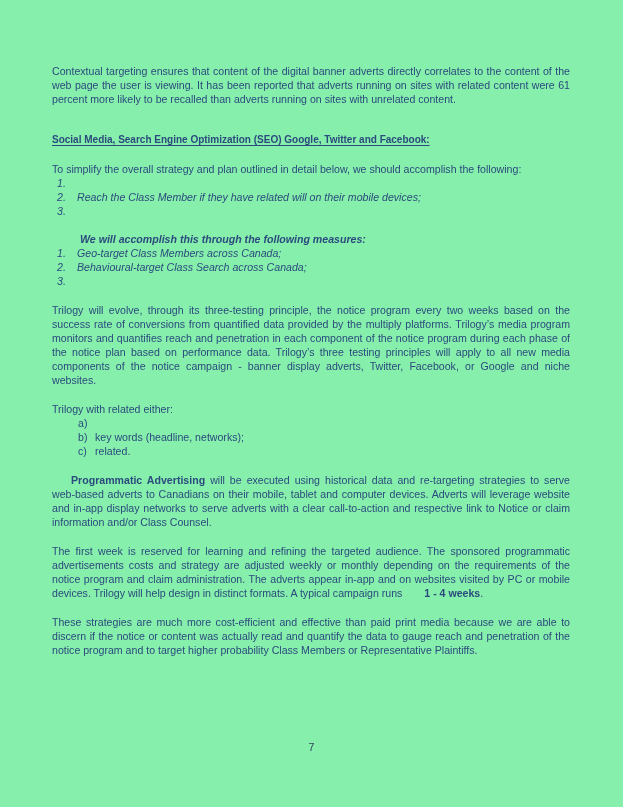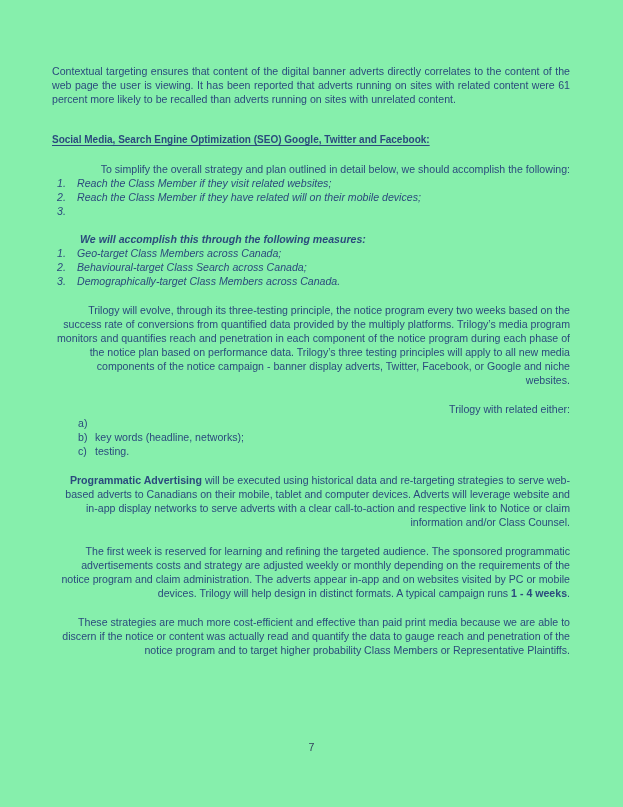--- a/index.html
+++ b/index.html
@@ -21,32 +21,32 @@
     width: 518px;
   }
   p, h2, .row { margin: 0; padding: 0; }
   .j { text-align: justify; }
   .heading {
     margin-top: 27px;
     font-size: 10px;
     font-weight: bold;
   }
   .heading .u { text-decoration: underline; text-underline-offset: 2px; }
-  .gap { margin-top: 15px; text-align: right; }
+  .gap { margin-top: 15px; }
   .gap-sm { margin-top: 14px; }
   .subheading {
     font-weight: bold;
     font-style: italic;
     margin-left: 28px;
   }
   .row { display: flex; }
   .nlist .num { flex: 0 0 20px; margin-left: 5px; font-style: italic; }
   .nlist .txt { font-style: italic; }
   .alist .num { flex: 0 0 17px; margin-left: 26px; }
-  .b { font-weight: bold; }
+  .b { font-weight: bold; margin-left: 19px; }
   .pagenum {
     position: absolute;
     top: 740px;
     left: 0;
     right: 0;
     text-align: center;
     color: #32415c;
     font-size: 10.6px;
   }
 </style>
@@ -58,21 +58,20 @@
 
     <p class="j">Contextual targeting ensures that content of the digital banner adverts directly correlates to the content of the web page the user is viewing.  It has been reported that adverts running on sites with related content were 61 percent more likely to be recalled than adverts running on sites with unrelated content.</p>
 
     <h2 class="heading"><span class="u">Social Media, Search Engine Optimization (SEO) Google, Twitter and Facebook:</span></h2>
 
     <p class="gap">To simplify the overall strategy and plan outlined in detail below, we should accomplish the following:</p>
 
     <div class="nlist">
       <div class="row">
         <span class="num">1.</span>
-        <span class="txt">Reach the Class Member if they visit related websites;</span>
       </div>
       <div class="row">
         <span class="num">2.</span>
         <span class="txt">Reach the Class Member if they have related will on their mobile devices;</span>
       </div>
       <div class="row">
         <span class="num">3.</span>
       </div>
     </div>
 
@@ -82,39 +81,38 @@
       <div class="row">
         <span class="num">1.</span>
         <span class="txt">Geo-target Class Members across Canada;</span>
       </div>
       <div class="row">
         <span class="num">2.</span>
         <span class="txt">Behavioural-target Class Search across Canada;</span>
       </div>
       <div class="row">
         <span class="num">3.</span>
-        <span class="txt">Demographically-target Class Members across Canada.</span>
       </div>
     </div>
 
     <p class="j gap">Trilogy will evolve, through its three-testing principle, the notice program every two weeks based on the success rate of conversions from quantified data provided by the multiply platforms. Trilogy’s media program monitors and quantifies reach and penetration in each component of the notice program during each phase of the notice plan based on performance data. Trilogy’s three testing principles will apply to all new media components of the notice campaign - banner display adverts, Twitter, Facebook, or Google and niche websites.</p>
 
     <p class="gap">Trilogy with related either:</p>
 
     <div class="alist">
       <div class="row">
         <span class="num">a)</span>
       </div>
       <div class="row">
         <span class="num">b)</span>
         <span class="txt">key words (headline, networks);</span>
       </div>
       <div class="row">
         <span class="num">c)</span>
-        <span class="txt">testing.</span>
+        <span class="txt">related.</span>
       </div>
     </div>
 
     <p class="j gap"><span class="b">Programmatic Advertising</span><span> will be executed using historical data and re-targeting strategies to serve web-based adverts to Canadians on their mobile, tablet and computer devices. Adverts will leverage website and in-app display networks to serve adverts with a clear call-to-action and respective link to Notice or claim information and/or Class Counsel.</span></p>
 
     <p class="j gap"><span>The first week is reserved for learning and refining the targeted audience. The sponsored programmatic advertisements costs and strategy are adjusted weekly or monthly depending on the requirements of the notice program and claim administration.  The adverts appear in-app and on websites visited by PC or mobile devices. Trilogy will help design in distinct formats.  A typical campaign runs </span><span class="b">1 - 4 weeks</span><span>.</span></p>
 
     <p class="j gap">These strategies are much more cost-efficient and effective than paid print media because we are able to discern if the notice or content was actually read and quantify the data to gauge reach and penetration of the notice program and to target higher probability Class Members or Representative Plaintiffs.</p>
 
   </div>

